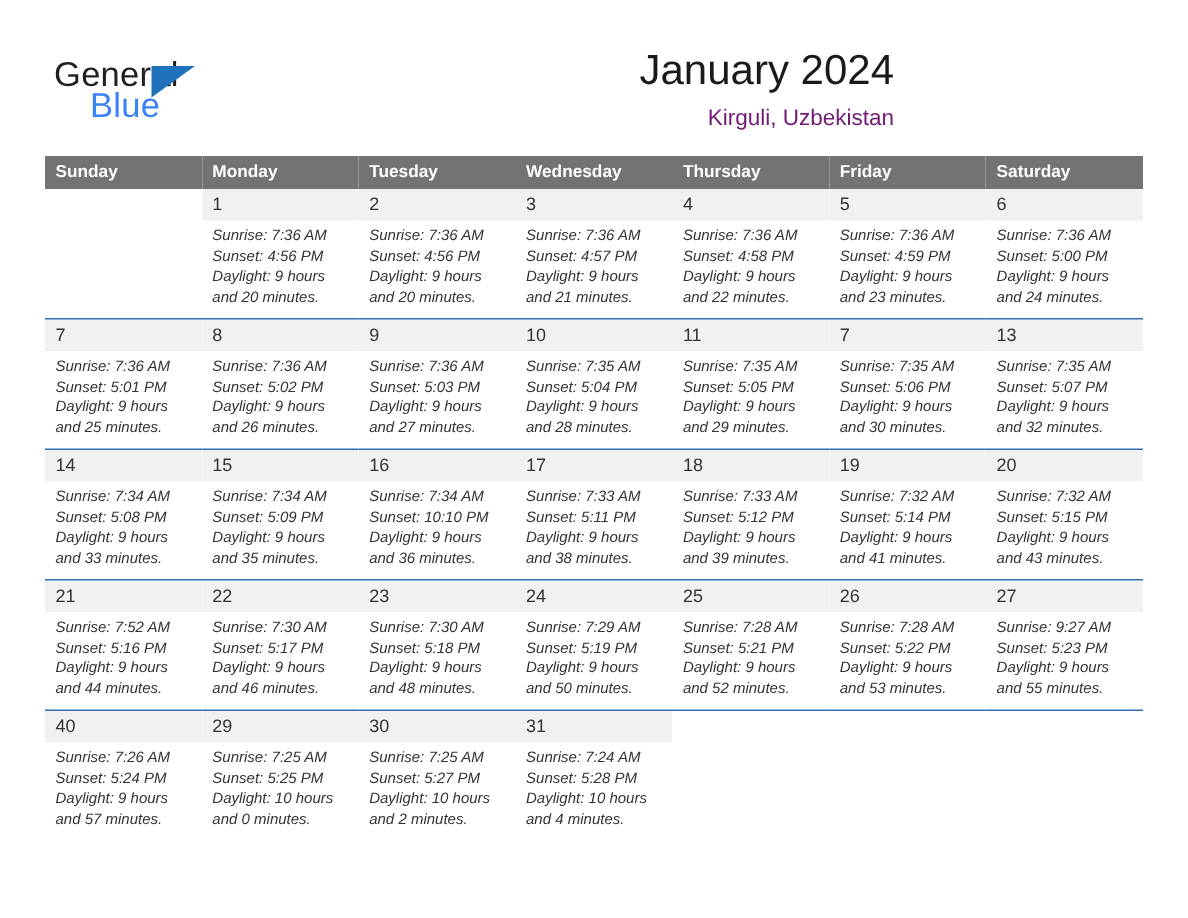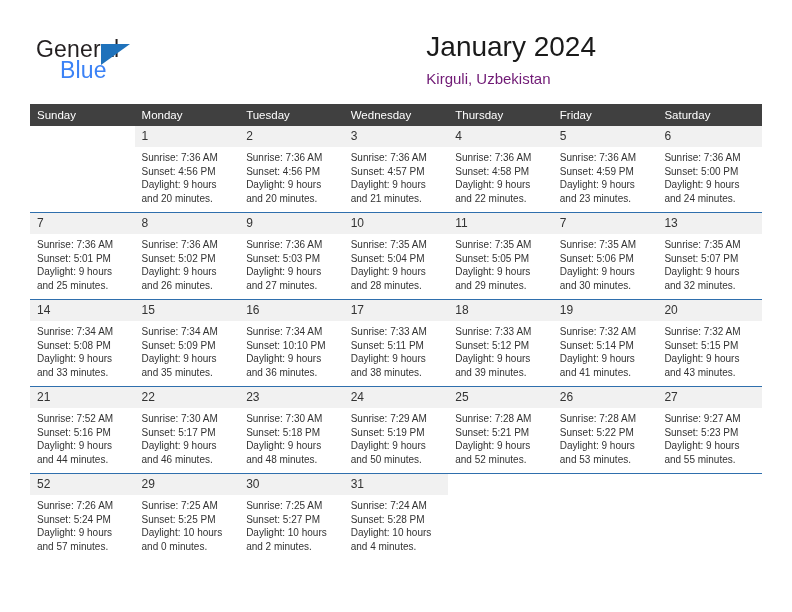--- a/index.html
+++ b/index.html
@@ -61,21 +61,21 @@
     width: 0;
     height: 0;
     border-left: 29px solid #1f72bb;
     border-bottom: 21px solid transparent;
   }
 
   .title-block {
     position: absolute;
     right: 36px;
     top: 30px;
-    text-align: left;
+    text-align: right;
   }
   .cal-title {
     font-size: 28px;
     color: #1a1a1a;
     line-height: 34px;
     white-space: nowrap;
     font-weight: normal;
     margin: 0;
   }
   .cal-subtitle {
@@ -89,24 +89,24 @@
   
   .calendar {
     position: absolute;
     left: 30px;
     top: 104px;
     width: 732px;
     border-collapse: collapse;
     table-layout: fixed;
   }
   .calendar th {
-    background: #404040;
+    background: #737373;
     color: #ffffff;
     font-size: 11.5px;
-    font-weight: normal;
+    font-weight: bold;
     text-align: left;
     padding: 5px 0 5px 7px;
     height: 11px;
     border: none;
   }
   .calendar td {
     vertical-align: top;
     padding: 0;
     border: none;
     height: 86px;
@@ -124,20 +124,21 @@
     line-height: 14px;
   }
   .daynum.empty {
     background: #ffffff;
   }
   .details {
     padding: 4px 7px 0 7px;
     font-size: 10px;
     line-height: 13.5px;
     color: #333333;
+    font-style: italic;
   }
   .details div {
     white-space: nowrap;
   }
 </style>
 </head>
 <body>
 
 <div class="page">
 
@@ -419,21 +420,21 @@
             <div class="details">
               <div>Sunrise: 9:27 AM</div>
               <div>Sunset: 5:23 PM</div>
               <div>Daylight: 9 hours</div>
               <div>and 55 minutes.</div>
             </div>
           </td>
         </tr>
         <tr class="week-row">
           <td>
-            <div class="daynum">52</div>
+            <div class="daynum">40</div>
             <div class="details">
               <div>Sunrise: 7:26 AM</div>
               <div>Sunset: 5:24 PM</div>
               <div>Daylight: 9 hours</div>
               <div>and 57 minutes.</div>
             </div>
           </td>
           <td>
             <div class="daynum">29</div>
             <div class="details">

